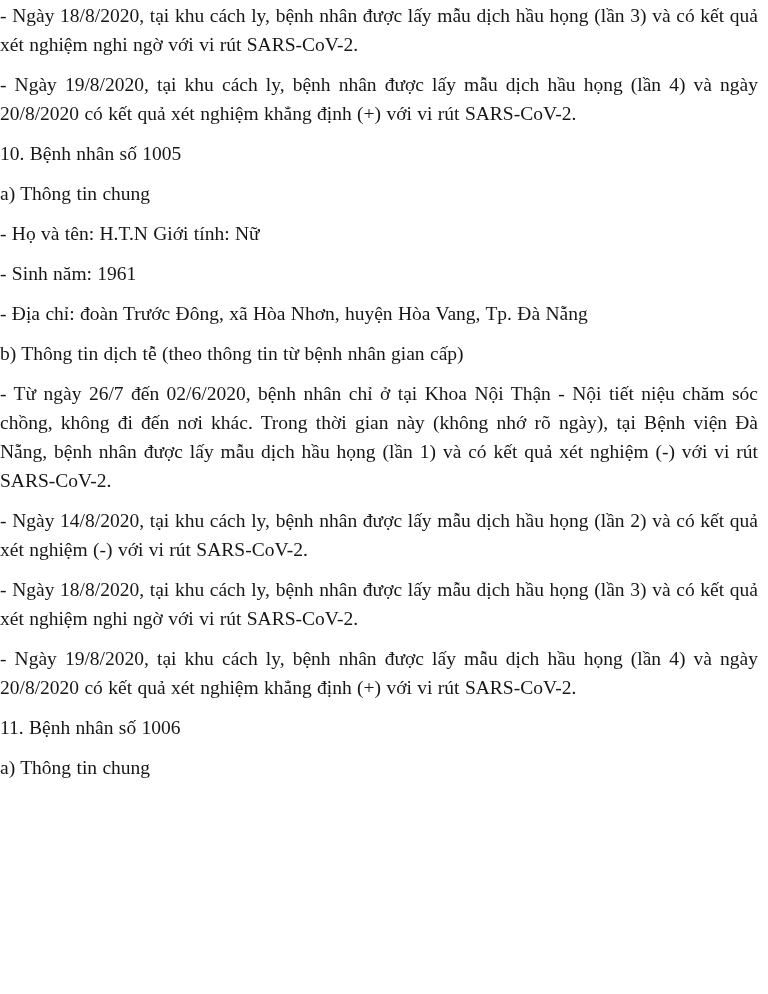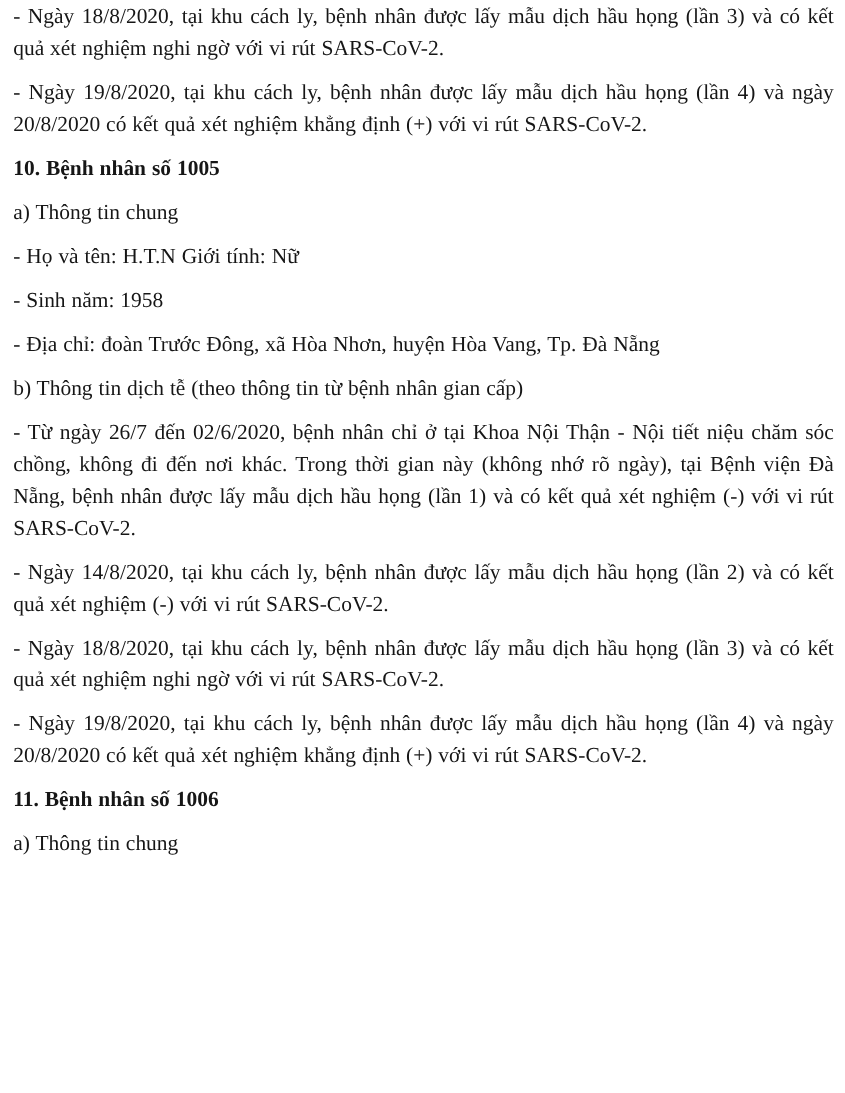--- a/index.html
+++ b/index.html
@@ -9,48 +9,48 @@
   body {
     width: 768px;
     height: 994px;
     overflow: hidden;
     background: #ffffff;
   }
   .page {
     box-sizing: border-box;
     width: 768px;
     height: 994px;
-    padding: 1px 10px 0 12px;
+    padding: 1px 10px 0 0;
     background: #ffffff;
   }
   .para {
     margin: 0 0 11px 0;
     font-family: "Liberation Serif", "DejaVu Serif", serif;
     font-size: 19.5px;
     line-height: 29px;
     text-align: justify;
     color: #161616;
     word-spacing: 0.5px;
   }
   .para.heading {
-    font-weight: 700;
+    font-weight: 400;
     text-align: left;
   }
 </style>
 </head>
 <body style="background: rgb(255, 255, 255);">
 
 <main class="page">
   <div id="doc-content" style="color: rgb(22, 22, 22);">
       <p class="para">- Ngày 18/8/2020, tại khu cách ly, bệnh nhân được lấy mẫu dịch hầu họng (lần 3) và có kết quả xét nghiệm nghi ngờ với vi rút SARS-CoV-2.</p>
       <p class="para">- Ngày 19/8/2020, tại khu cách ly, bệnh nhân được lấy mẫu dịch hầu họng (lần 4) và ngày 20/8/2020 có kết quả xét nghiệm khẳng định (+) với vi rút SARS-CoV-2.</p>
       <p class="para heading">10. Bệnh nhân số 1005</p>
       <p class="para">a) Thông tin chung</p>
       <p class="para">- Họ và tên: H.T.N Giới tính: Nữ</p>
-      <p class="para">- Sinh năm: 1958</p>
+      <p class="para">- Sinh năm: 1961</p>
       <p class="para">- Địa chỉ: đoàn Trước Đông, xã Hòa Nhơn, huyện Hòa Vang, Tp. Đà Nẵng</p>
       <p class="para">b) Thông tin dịch tễ (theo thông tin từ bệnh nhân gian cấp)</p>
       <p class="para">- Từ ngày 26/7 đến 02/6/2020, bệnh nhân chỉ ở tại Khoa Nội Thận - Nội tiết niệu chăm sóc chồng, không đi đến nơi khác. Trong thời gian này (không nhớ rõ ngày), tại Bệnh viện Đà Nẵng, bệnh nhân được lấy mẫu dịch hầu họng (lần 1) và có kết quả xét nghiệm (-) với vi rút SARS-CoV-2.</p>
       <p class="para">- Ngày 14/8/2020, tại khu cách ly, bệnh nhân được lấy mẫu dịch hầu họng (lần 2) và có kết quả xét nghiệm (-) với vi rút SARS-CoV-2.</p>
       <p class="para">- Ngày 18/8/2020, tại khu cách ly, bệnh nhân được lấy mẫu dịch hầu họng (lần 3) và có kết quả xét nghiệm nghi ngờ với vi rút SARS-CoV-2.</p>
       <p class="para">- Ngày 19/8/2020, tại khu cách ly, bệnh nhân được lấy mẫu dịch hầu họng (lần 4) và ngày 20/8/2020 có kết quả xét nghiệm khẳng định (+) với vi rút SARS-CoV-2.</p>
       <p class="para heading">11. Bệnh nhân số 1006</p>
       <p class="para">a) Thông tin chung</p>
     </div>
 </main>

